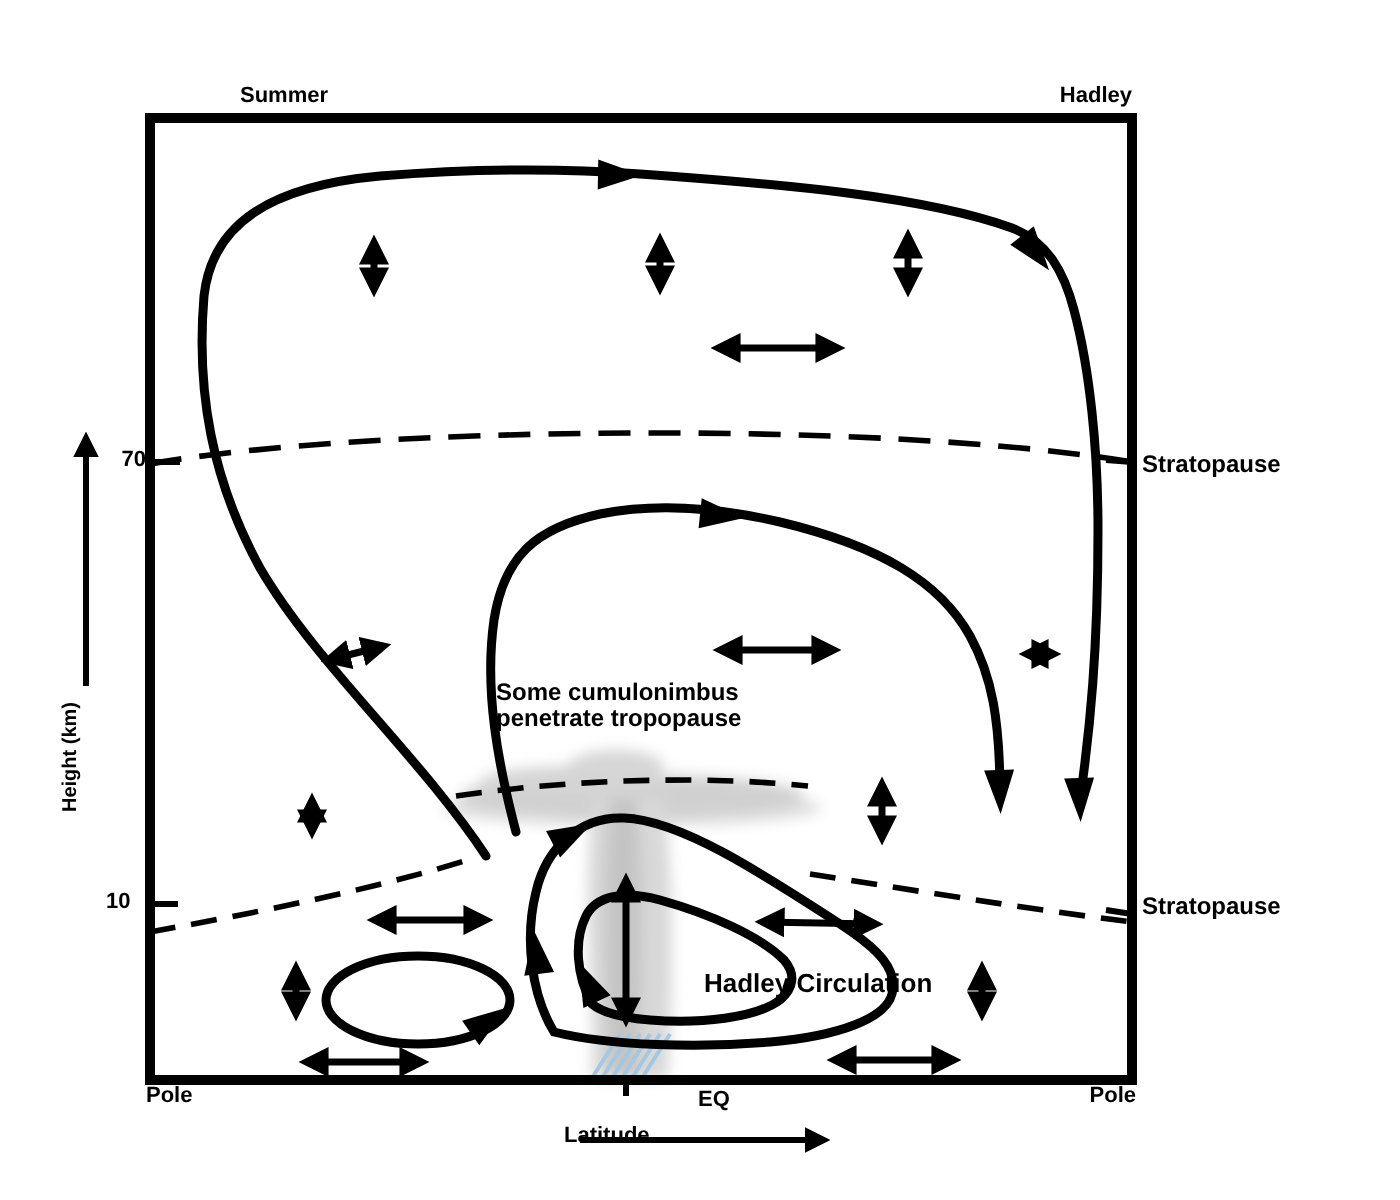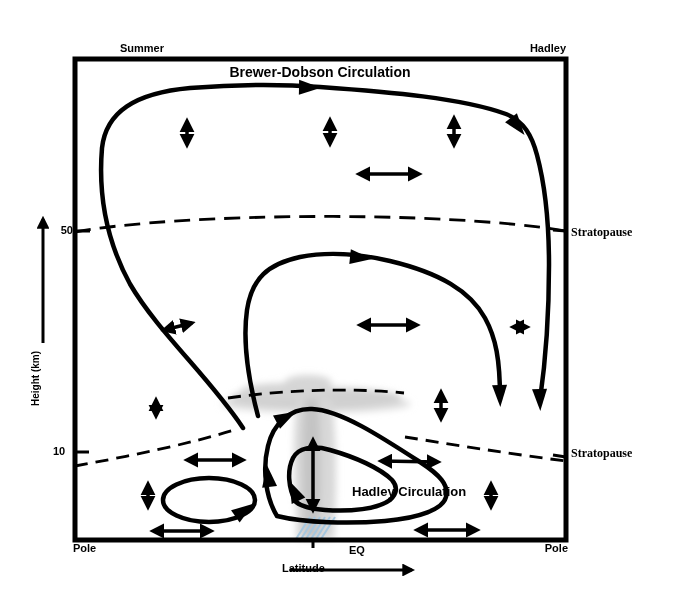--- a/index.html
+++ b/index.html
@@ -1,20 +1,20 @@
 <!DOCTYPE html>
 <html><head>
 <meta charset="utf-8">
 <style>
   html,body{margin:0;padding:0;background:#fff;}
   #stage{position:relative;width:700px;height:600px;background:#fff;overflow:hidden;
          font-family:"Liberation Sans", sans-serif;color:#000;}
   #art{position:absolute;left:0;top:0;}
   .lbl{position:absolute;font-weight:bold;white-space:nowrap;line-height:1.05;}
-  .f10{font-size:10px;} .f11{font-size:11px;} .f12{font-size:12px;font-family:Liberation Serif, serif;} .f13{font-size:13px;text-align:right;} .f14{font-size:14px;}
+  .f10{font-size:10px;} .f11{font-size:11px;} .f12{font-size:12px;} .f13{font-size:13px;text-align:right;} .f14{font-size:14px;}
   #title{left:198px;top:65px;width:244px;text-align:center;}
   #summer{left:72px;top:43px;margin-left:48px;}
   #winter{right:134px;top:43px;}
   #strato-lbl{left:571px;top:226px;}
   #tropo-lbl{left:571px;top:447px;}
   #ytick50{left:53px;top:225px;width:20px;text-align:right;}
   #ytick10{left:53px;top:446px;width:20px;text-align:left;}
   #ylab{left:31px;top:342px;height:64px;writing-mode:vertical-rl;transform:rotate(180deg);}
   #pole-l{left:73px;top:543px;}
   #eq{left:304px;top:545px;padding-left:45px;}
@@ -121,28 +121,31 @@
       <line class="tick" x1="553" y1="455" x2="566" y2="457"></line>
       <line class="tick" x1="313" y1="540" x2="313" y2="548"></line>
     </g>
 
     <line x1="43" y1="343" x2="43" y2="219" stroke="#000" stroke-width="3" marker-end="url(#mah)"></line>
     <line x1="290" y1="570" x2="412" y2="570" stroke="#000" stroke-width="3" marker-end="url(#mah)"></line>
 
     <rect x="75" y="59" width="491" height="481" fill="none" stroke="#000" stroke-width="5"></rect>
   </svg>
 
-  <div class="lbl f14" id="title">Brewer-Dobson Circulation</div>
   <div class="lbl f11" id="summer">Summer</div>
   <div class="lbl f11" id="winter">Hadley</div>
   <div class="lbl f12" id="strato-lbl">Stratopause</div>
   <div class="lbl f12" id="tropo-lbl">Stratopause</div>
-  <div class="lbl f11" id="ytick50">50</div>
+  <div class="lbl f11" id="ytick50">70</div>
   <div class="lbl f11" id="ytick10">10</div>
   <div class="lbl f10" id="ylab">Height (km)</div>
   <div class="lbl f11" id="pole-l">Pole</div>
   <div class="lbl f11" id="eq">EQ</div>
   <div class="lbl f11" id="pole-r">Pole</div>
   <div class="lbl f11" id="xlab">Latitude</div>
   <div class="lbl f10" id="wmo">WMO</div>
+  <div class="lbl" id="cb-note">
+    <div>Some cumulonimbus</div>
+    <div>penetrate tropopause</div>
+  </div>
   <div class="lbl f13" id="hadley">Hadley Circulation</div>
 
 </div>
 
 </body></html>

